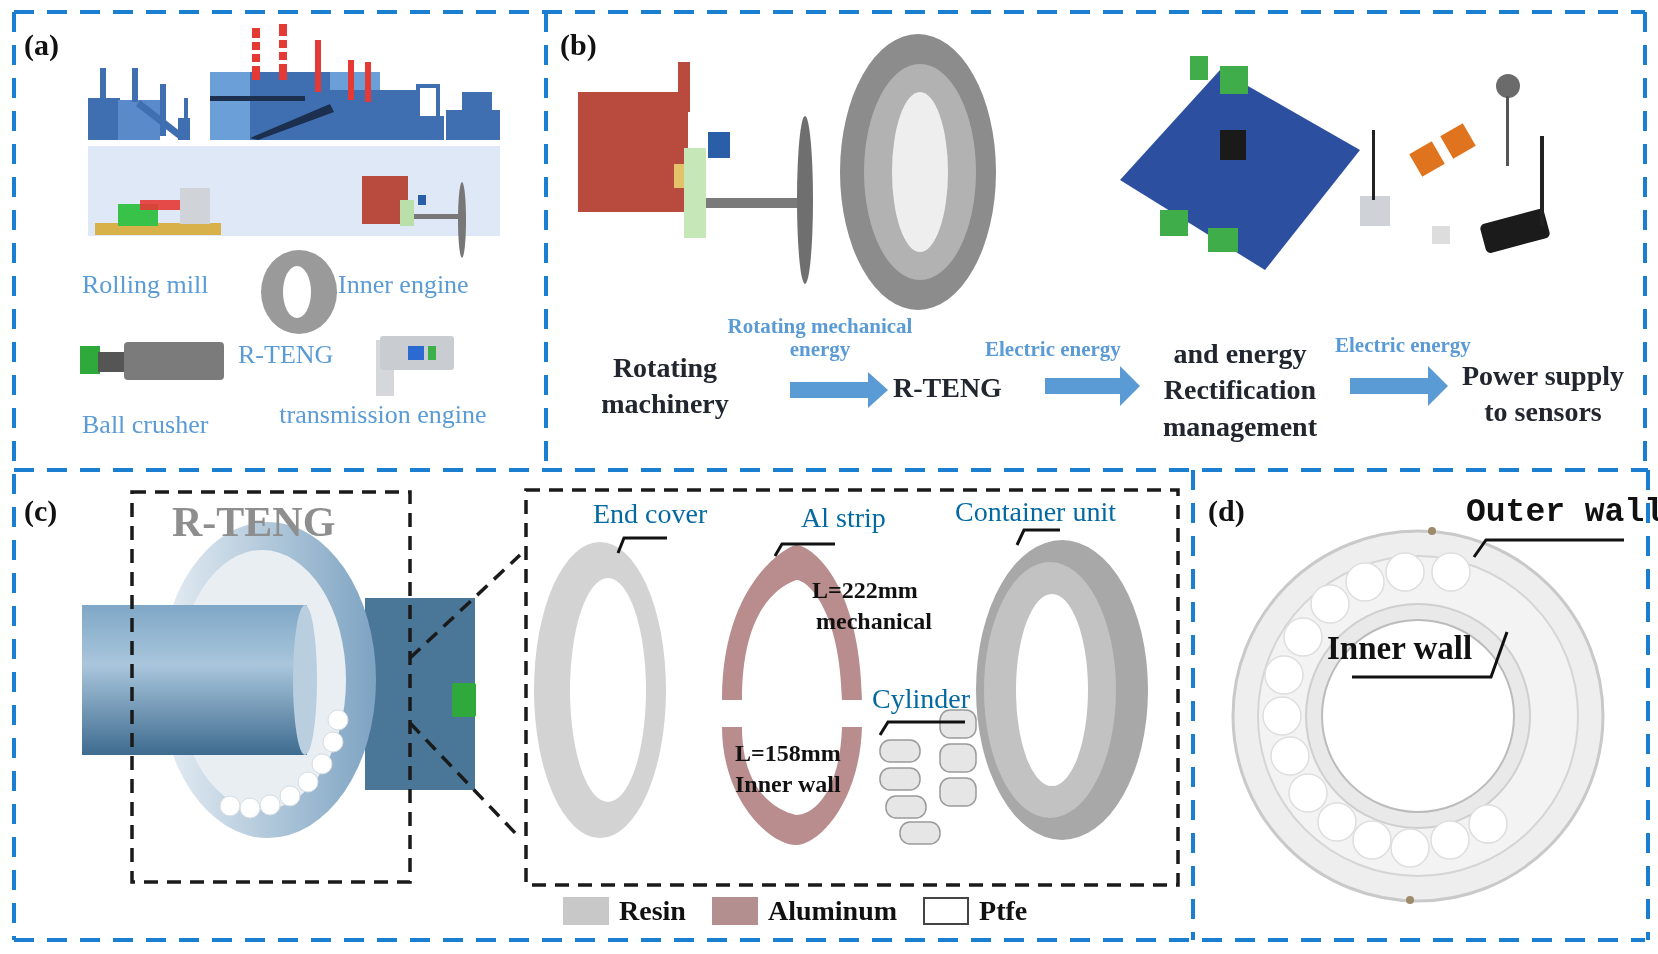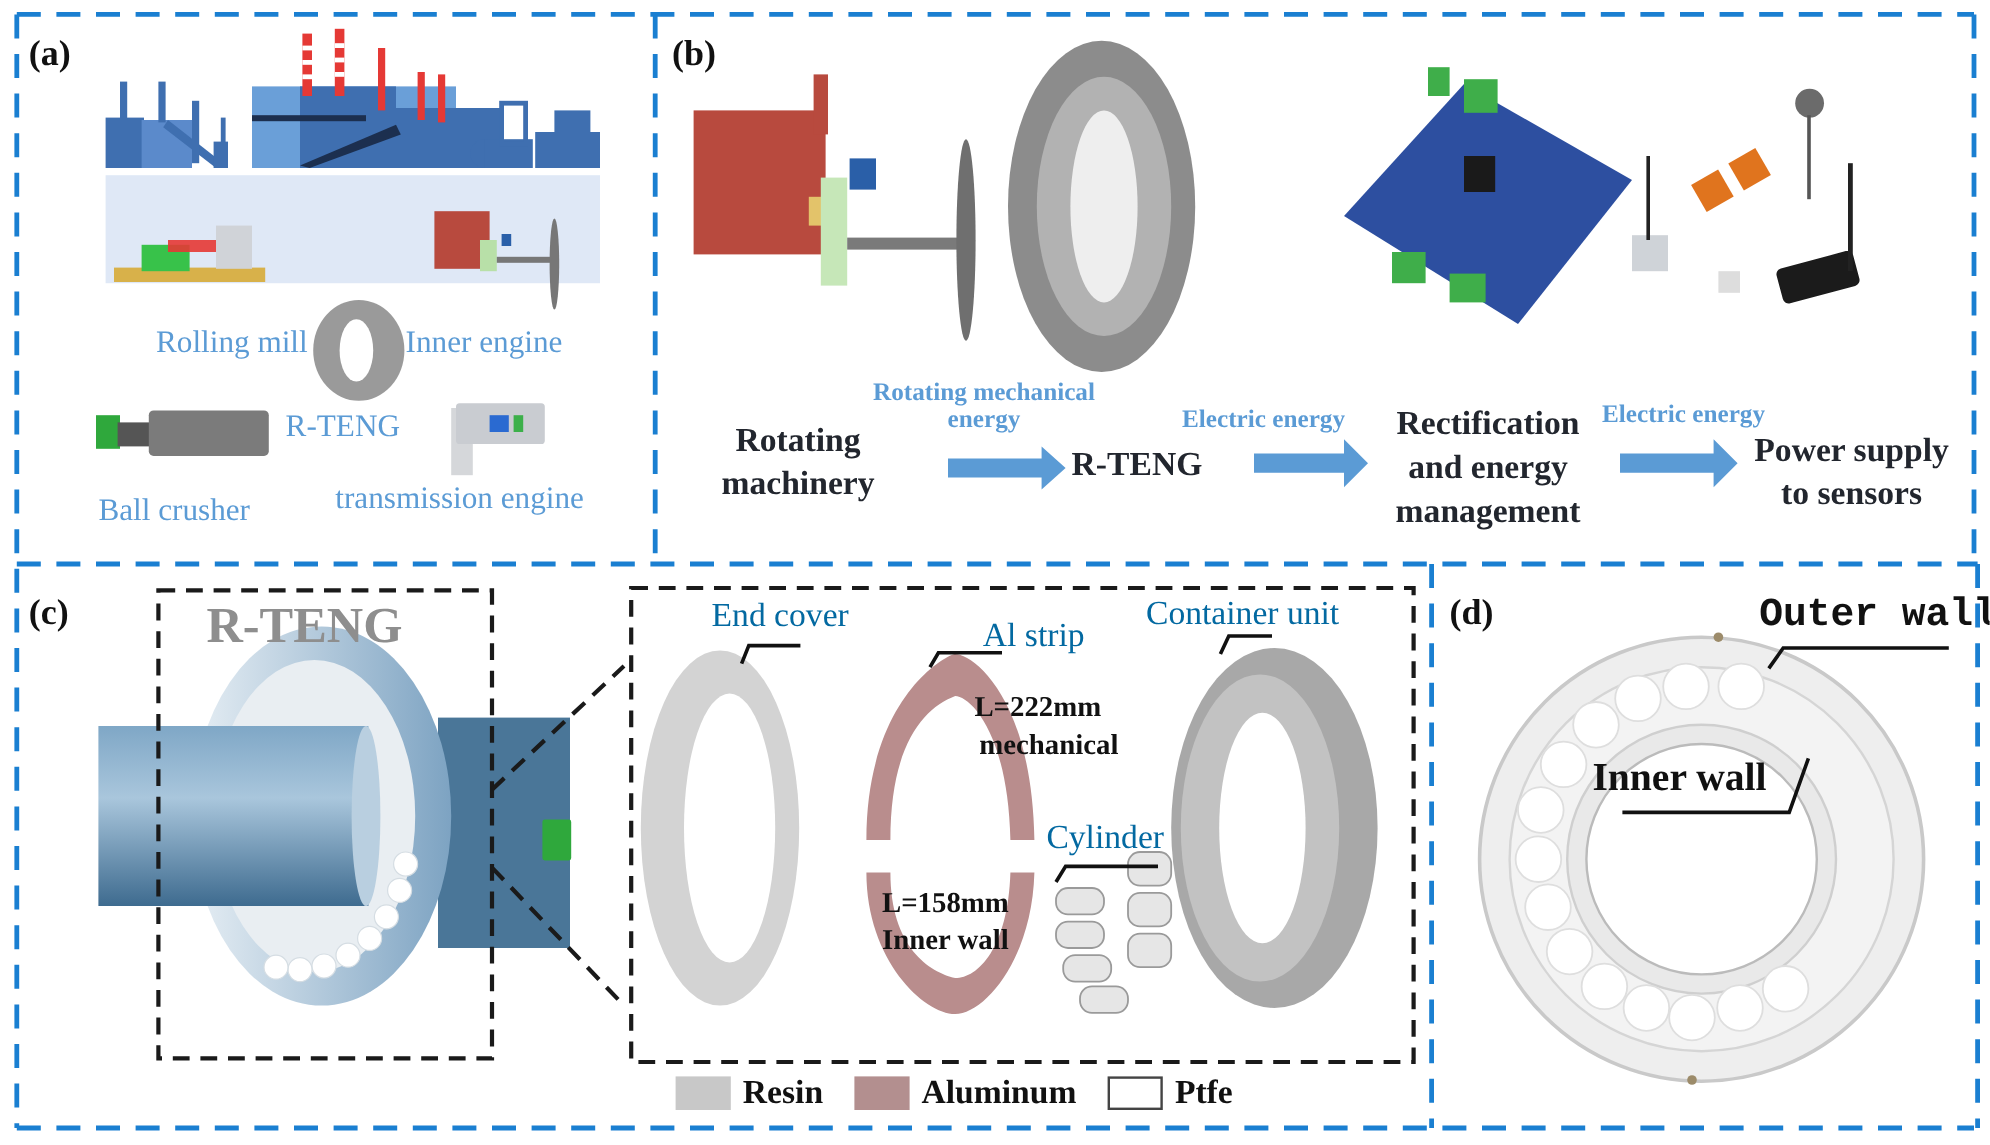--- a/index.html
+++ b/index.html
@@ -105,21 +105,21 @@
   </g>
 
   <g>
     <rect x="376" y="340" width="18" height="56" fill="#d5d7da"></rect>
     <rect x="380" y="336" width="74" height="34" fill="#c9ccd1" rx="3"></rect>
     <rect x="408" y="346" width="16" height="14" fill="#2a6ad1"></rect>
     <rect x="428" y="346" width="8" height="14" fill="#3cb04a"></rect>
   </g>
 </svg>
 
-<div class="abs blue-label" style="left:82px;top:270px;margin-left:48px;">Rolling mill</div>
+<div class="abs blue-label" style="left:82px;top:270px;">Rolling mill</div>
 <div class="abs blue-label" style="left:338px;top:270px;">Inner engine</div>
 <div class="abs blue-label" style="left:238px;top:340px;">R-TENG</div>
 <div class="abs blue-label" style="left:82px;top:410px;">Ball crusher</div>
 <div class="abs blue-label" style="left:268px;top:400px;width:230px;text-align:center;">
   <div>transmission engine</div>
 </div>
 
 <div class="abs panel-label" style="left:560px;top:28px;">(b)</div>
 
 <svg class="layer" width="1658" height="470">
@@ -172,22 +172,22 @@
   <div>Rotating</div>
   <div>machinery</div>
 </div>
 <div class="abs blue-small" style="left:710px;top:315px;width:220px;">
   <div>Rotating mechanical</div>
   <div>energy</div>
 </div>
 <div class="abs black-big" style="left:893px;top:370px;">R-TENG</div>
 <div class="abs blue-small" style="left:985px;top:338px;">Electric energy</div>
 <div class="abs black-big" style="left:1150px;top:336px;width:180px;">
+  <div>and energy</div>
   <div>Rectification</div>
-  <div>and energy</div>
   <div>management</div>
 </div>
 <div class="abs blue-small" style="left:1335px;top:334px;">Electric energy</div>
 <div class="abs black-big" style="left:1448px;top:358px;width:190px;">
   <div>Power supply</div>
   <div>to sensors</div>
 </div>
 
 <div class="abs panel-label" style="left:24px;top:494px;">(c)</div>
 
@@ -256,21 +256,21 @@
   <g stroke="#111" stroke-width="3" fill="none">
     <polyline points="618,553 624,538 667,538"></polyline>
     <polyline points="775,556 782,544 835,544"></polyline>
     <polyline points="1017,545 1024,530 1060,530"></polyline>
     <polyline points="880,735 888,722 965,722"></polyline>
   </g>
 </svg>
 
 <div class="abs" style="left:172px;top:498px;color:#8e8e8e;font-size:42px;font-weight:bold;">R-TENG</div>
 <div class="abs green-label" style="left:593px;top:498px;">End cover</div>
-<div class="abs green-label" style="left:819px;top:502px;margin-top:12px;">Al strip</div>
+<div class="abs green-label" style="left:801px;top:502px;">Al strip</div>
 <div class="abs green-label" style="left:955px;top:496px;">Container unit</div>
 <div class="abs green-label" style="left:872px;top:683px;">Cylinder</div>
 <div class="abs black-bold" style="left:812px;top:575px;font-size:24px;line-height:1.3;">
   <div>L=222mm</div>
   <div style="padding-left:4px;">mechanical</div>
 </div>
 <div class="abs black-bold" style="left:735px;top:738px;font-size:24px;line-height:1.3;">
   <div>L=158mm</div>
   <div>Inner wall</div>
 </div>

